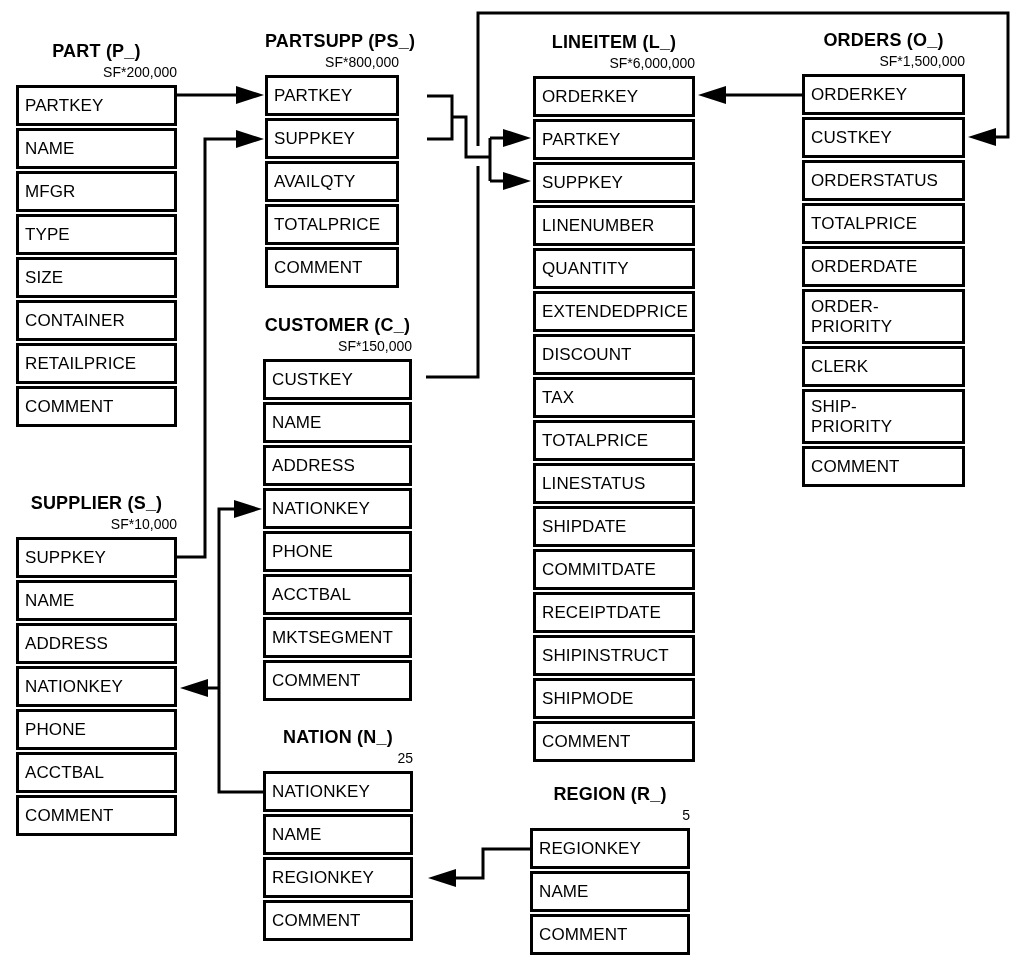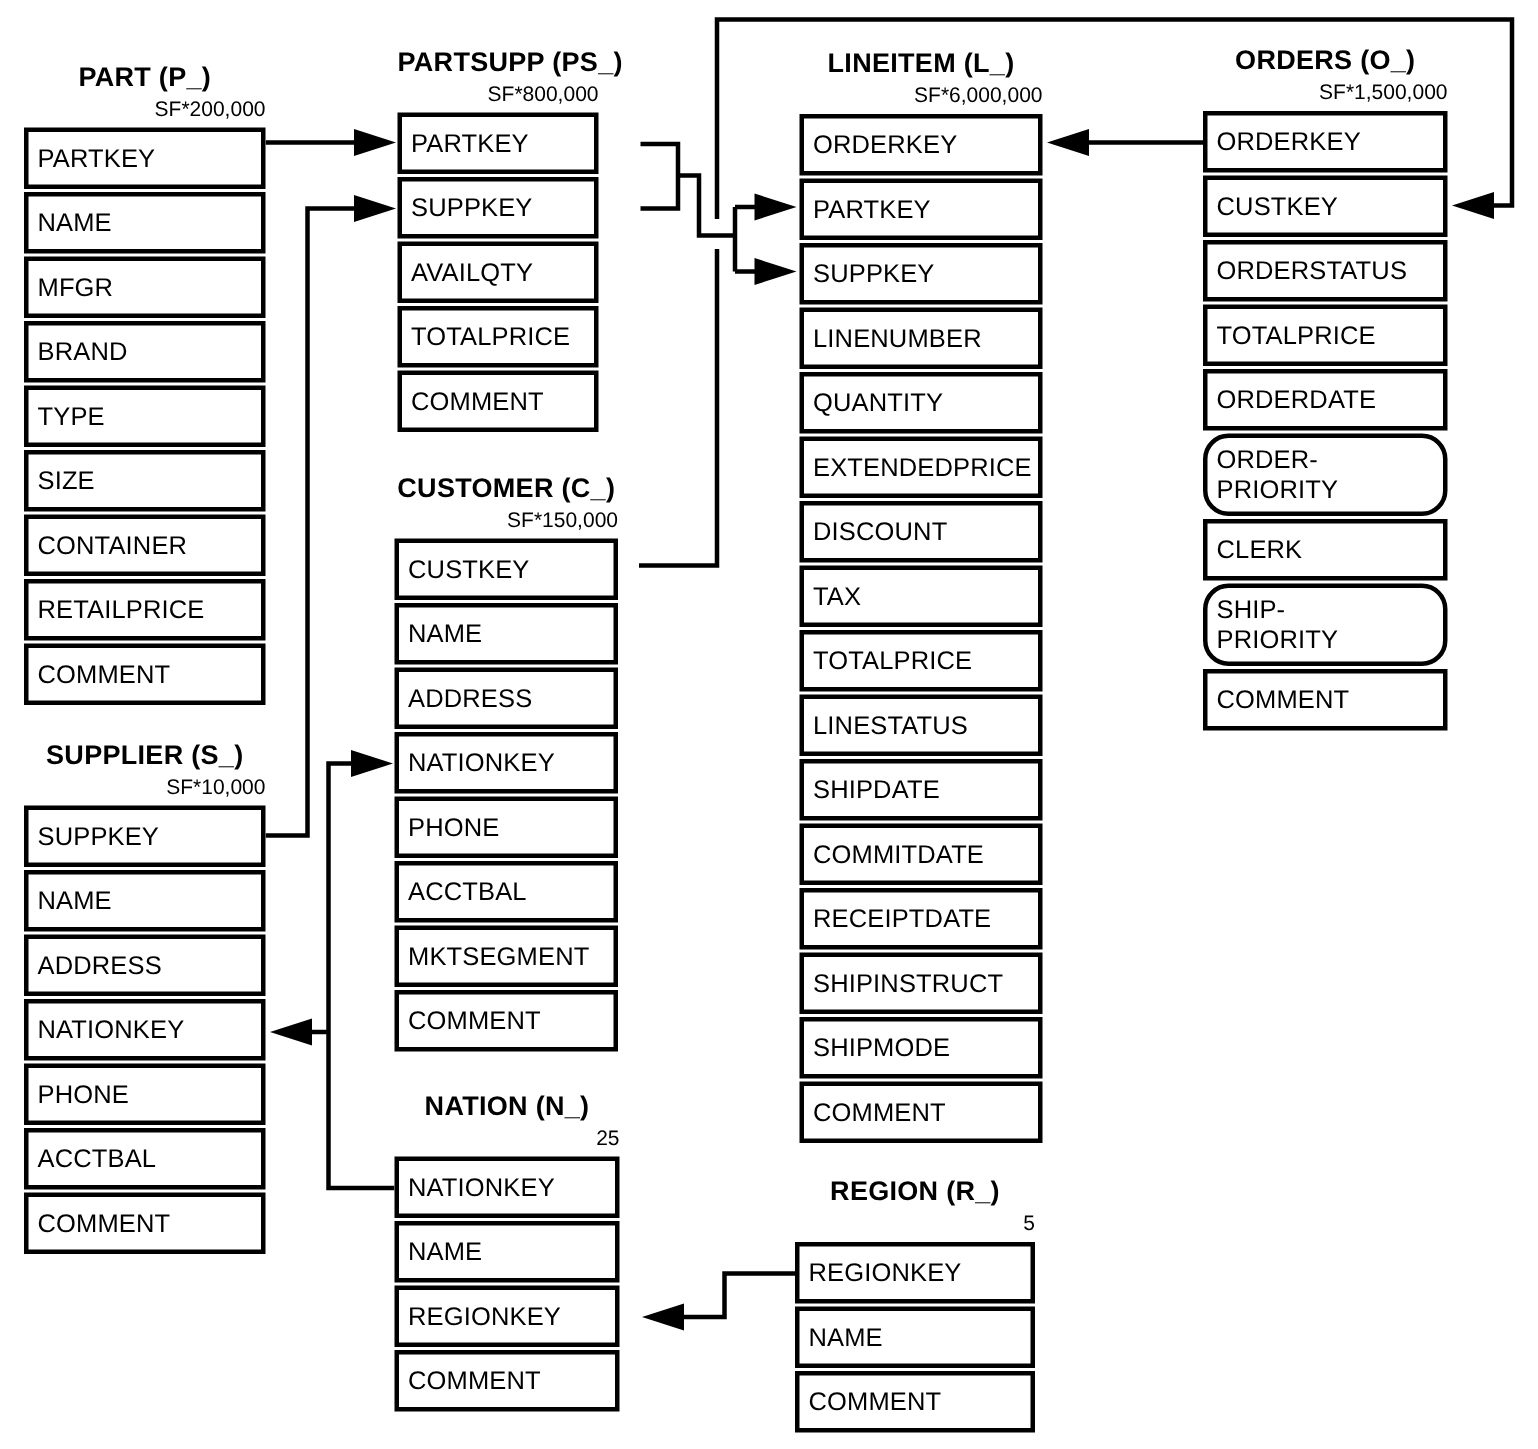--- a/index.html
+++ b/index.html
@@ -18,21 +18,21 @@
   }
   .tbl-card{
     text-align:right;font-size:14px;line-height:20px;white-space:nowrap;
   }
   .rows{margin-top:3px;display:flex;flex-direction:column;gap:2px;}
   .row{
     box-sizing:border-box;height:41px;border:3px solid #000;background:#fff;
     display:flex;align-items:center;padding-left:6px;
     font-size:17px;letter-spacing:0.1px;white-space:nowrap;
   }
-  .row.tall{height:55px;white-space:normal;border-radius:17px;}
+  .row.tall{height:55px;white-space:normal;}
   .row.tall .lbl{display:inline-block;width:110px;line-height:1.15;}
   svg.overlay{position:absolute;left:0;top:0;pointer-events:none;}
   svg.overlay polyline{fill:none;stroke:#000;stroke-width:3;}
   svg.overlay polygon{fill:#000;stroke:none;}
 </style>
 </head>
 <body>
 
 <div class="canvas">
 
@@ -84,23 +84,20 @@
         <div class="row">
           <span class="lbl">PARTKEY</span>
         </div>
         <div class="row">
           <span class="lbl">NAME</span>
         </div>
         <div class="row">
           <span class="lbl">MFGR</span>
         </div>
         <div class="row">
-          <span class="lbl">BRAND</span>
-        </div>
-        <div class="row">
           <span class="lbl">TYPE</span>
         </div>
         <div class="row">
           <span class="lbl">SIZE</span>
         </div>
         <div class="row">
           <span class="lbl">CONTAINER</span>
         </div>
         <div class="row">
           <span class="lbl">RETAILPRICE</span>

